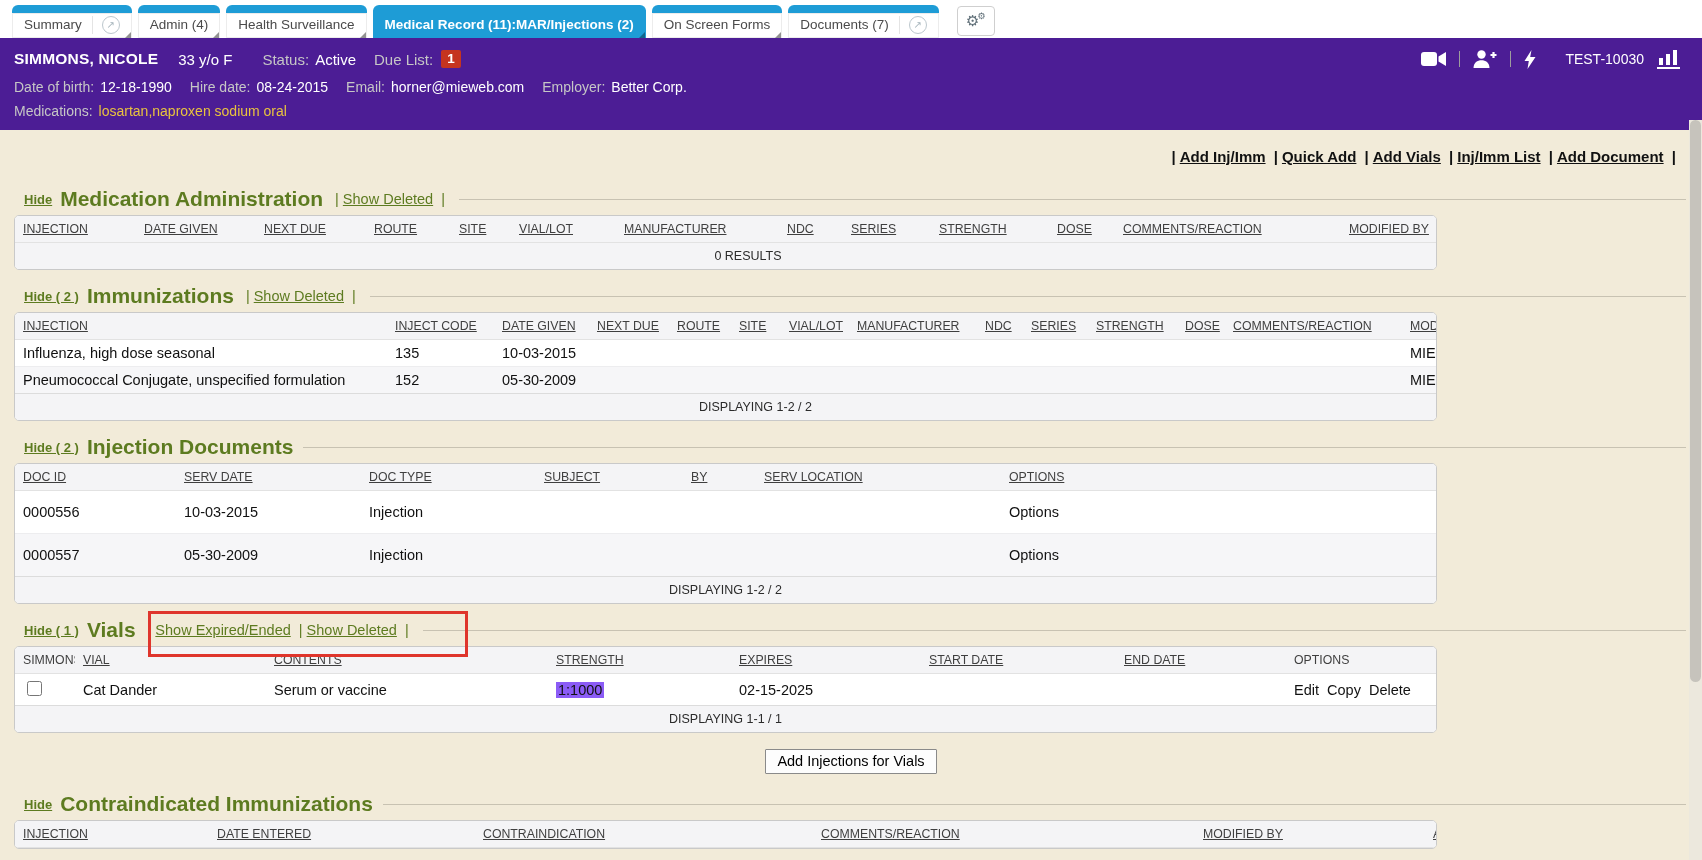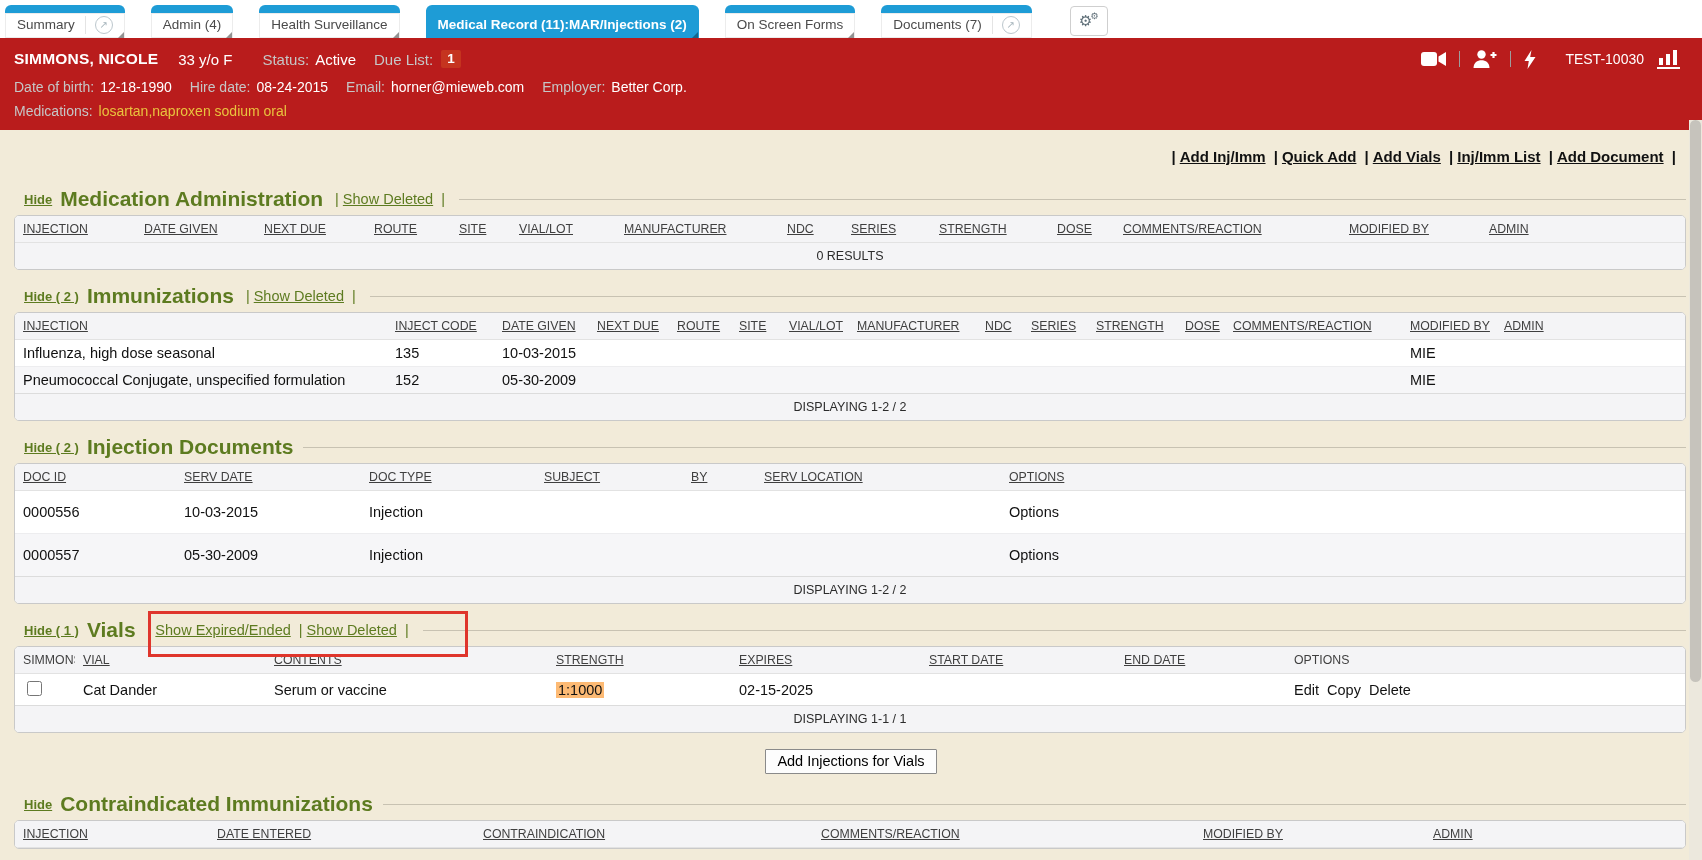--- a/index.html
+++ b/index.html
@@ -1,21 +1,21 @@
 <!DOCTYPE html>
 <html><head>
 <meta charset="utf-8">
 <style>
   * { box-sizing: border-box; margin: 0; padding: 0; }
   html,body { width:1702px; height:860px; overflow:hidden; background:#fff;
               font-family:"Liberation Sans", sans-serif; }
 
   
   .tabbar { height:38px; background:#fff; display:flex; align-items:flex-end;
-            padding:0 0 0 5px; position:relative;gap:20px; }
+            padding:0 0 0 12px; position:relative; }
   .tab { position:relative; display:flex; align-items:center; height:33px;
          background:#fff; border-radius:6px 6px 0 0; border-top:8px solid #1e9cd6;
          padding:0 12px 2px 12px; margin-right:6px; font-size:13.5px; color:#4a4a4a;
          cursor:pointer; box-shadow:0 0 0 1px #ececec inset; }
   .tab.active { background:#1e9cd6; color:#fff; font-weight:bold;
                 box-shadow:none; }
   .tab.caret::after { content:""; position:absolute; right:1px; bottom:0;
          width:0; height:0; border-left:6px solid transparent;
          border-bottom:6px solid #929292; }
   .tab.active.caret::after { border-bottom-color:rgba(0,0,0,.35); }
@@ -25,21 +25,21 @@
          color:#a3b2ba; font-size:10px; display:flex; align-items:center;
          justify-content:center; font-family:"DejaVu Sans", sans-serif; }
   .gearbtn { height:30px; min-width:38px; margin:0 0 2px 12px; border:1px solid #cfcfcf;
          border-radius:4px; background:#fff; display:flex; align-items:center;
          justify-content:center; cursor:pointer; color:#5e6e77;
          font-family:"DejaVu Sans", sans-serif; }
   .gearbtn .g1 { font-size:15px; line-height:1; }
   .gearbtn .g2 { font-size:9px; line-height:1; margin:-10px 0 0 -2px; }
 
   
-  .phead { background:#b91c1c; color:#fff; padding:6px 0 8px 14px; }
+  .phead { background:#4c1d95; color:#fff; padding:6px 0 8px 14px; }
   .prow1 { display:flex; align-items:center; height:30px; font-size:15px; }
   .pname { font-weight:bold; font-size:15.5px; letter-spacing:.2px; }
   .page-sex { margin-left:20px;text-align:right; }
   .plabel { color:#c6c6c6; }
   .pval { color:#fff; }
   .sp18 { margin-left:18px; }
   .sp6 { margin-left:6px; }
   .badge { background:#c5341f; color:#fff; font-weight:bold; font-size:13.5px;
            padding:1px 6px 2px; border-radius:2px; margin-left:8px; }
   .picons { margin-left:auto; margin-right:22px; display:flex; align-items:center;
@@ -63,36 +63,36 @@
   .sec-head { display:flex; align-items:center; margin:0 16px 2px 24px; }
   .hide-link { color:#5d7b20; font-weight:bold; font-size:13px;
                text-decoration:underline; cursor:pointer; white-space:nowrap; }
   .sec-title { color:#5d7b20; font-weight:bold; font-size:21px; margin-left:8px;
                white-space:nowrap; }
   .sec-links { color:#5d7b20; font-size:14.5px; margin-left:8px; white-space:nowrap; }
   .sec-links a { color:#5d7b20; text-decoration:underline; cursor:pointer; }
   .sec-links .pipe { margin:0 4px; }
   .sec-rule { flex:1; height:1px; background:#c8c2b2; margin-left:10px; }
 
-  .tbl-wrap { width:1672px; margin:4px 16px 0 14px; background:#fff;
+  .tbl-wrap { width:1423px; margin:4px 16px 0 14px; background:#fff;
               border:1px solid #c9c9c9; border-radius:5px; overflow:hidden; }
   table { width:100%; border-collapse:collapse; table-layout:fixed; }
   th { background:#f4f4f6; text-align:left; font-weight:normal; font-size:12.3px;
        color:#3f3f3f; padding:6px 6px 6px 8px; border-bottom:1px solid #e2e2e2;
        white-space:nowrap; overflow:hidden; }
   .thl { text-decoration:underline; cursor:pointer; }
   .thp { text-decoration:none; }
   td { font-size:14.5px; color:#111; padding:5px 6px 5px 8px; white-space:nowrap;
        overflow:hidden; }
   tr.r-alt td { background:#f6f6f8; }
   tr.datarow td { border-top:1px solid #ededef; }
   tr.tall td { height:43px; }
   .tfoot td { background:#f4f4f6; border-top:1px solid #dcdcdc; text-align:center;
               font-size:12.5px; color:#2b2b2b; padding:6px; }
-  .sel { background:#fdba74; padding:0 2px; }
+  .sel { background:#8b5cf6; padding:0 2px; }
   .optlink { cursor:pointer; margin-right:4px; }
   input[type=checkbox] { width:15px; height:15px; accent-color:#fff;
               border:1px solid #8a8a8a; cursor:pointer; }
 
   .redbox { position:absolute; left:148px; top:-7px; width:320px; height:46px;
             border:3px solid #df352c; z-index:6; pointer-events:none; }
 
   .btnrow { text-align:center; margin-top:16px; }
   .stdbtn { font-family:"Liberation Sans", sans-serif; font-size:14.5px; color:#000;
             background:#fdfdfd; border:1px solid #8a8a8a; border-radius:1px;

